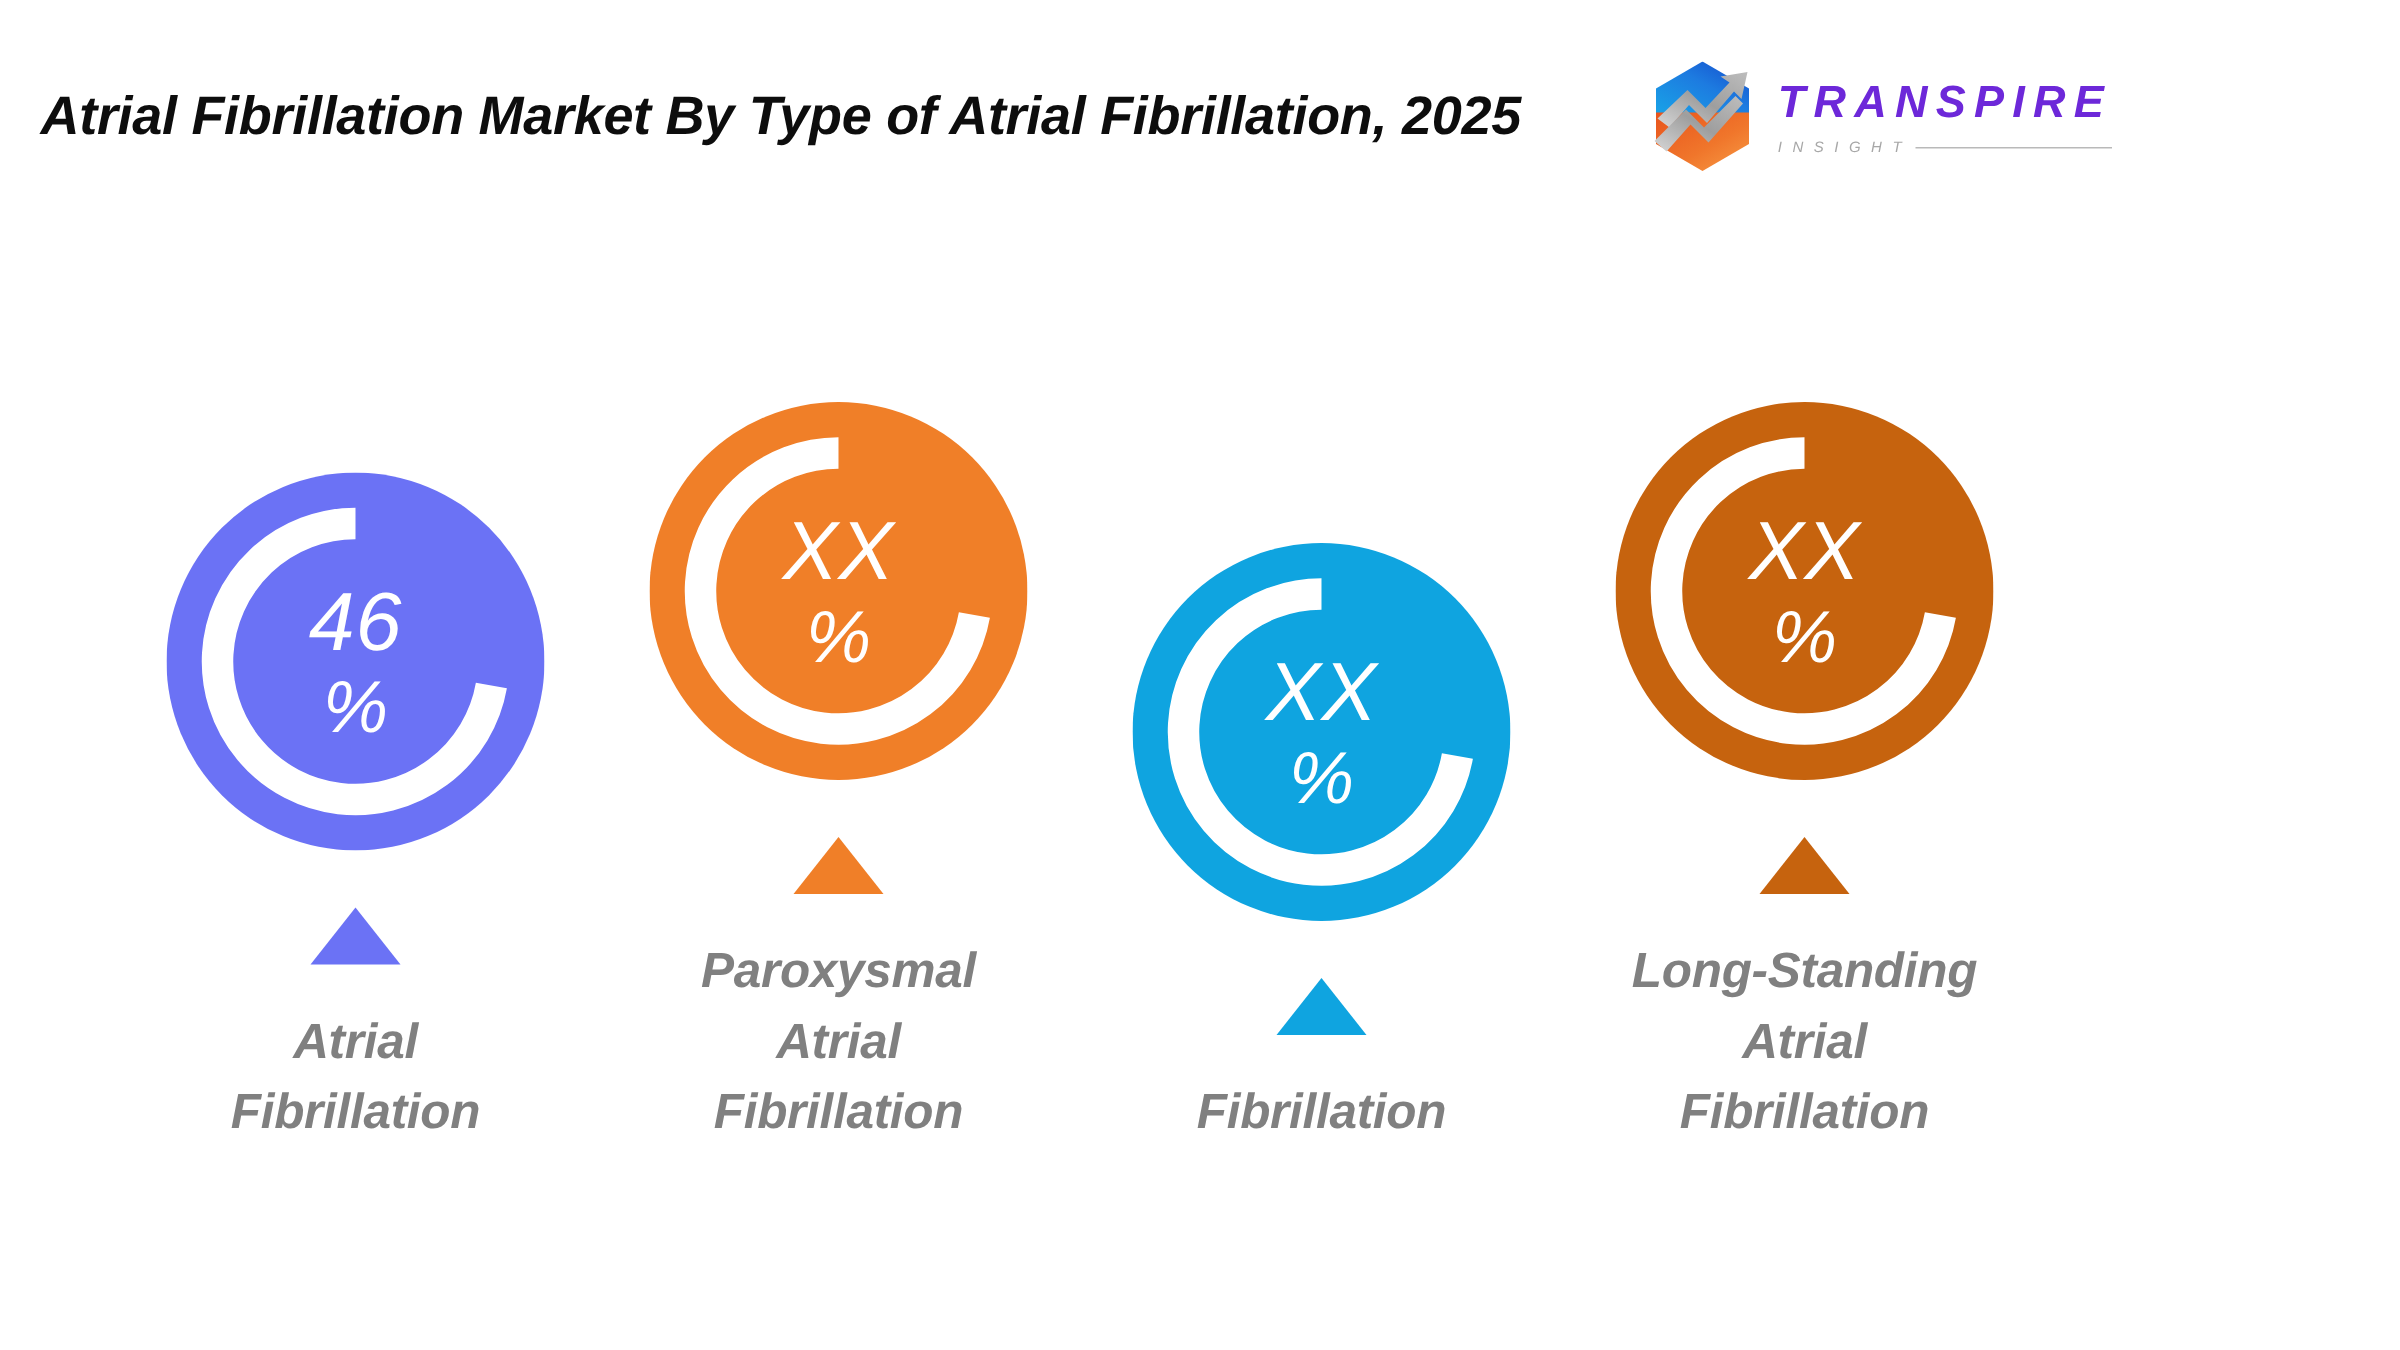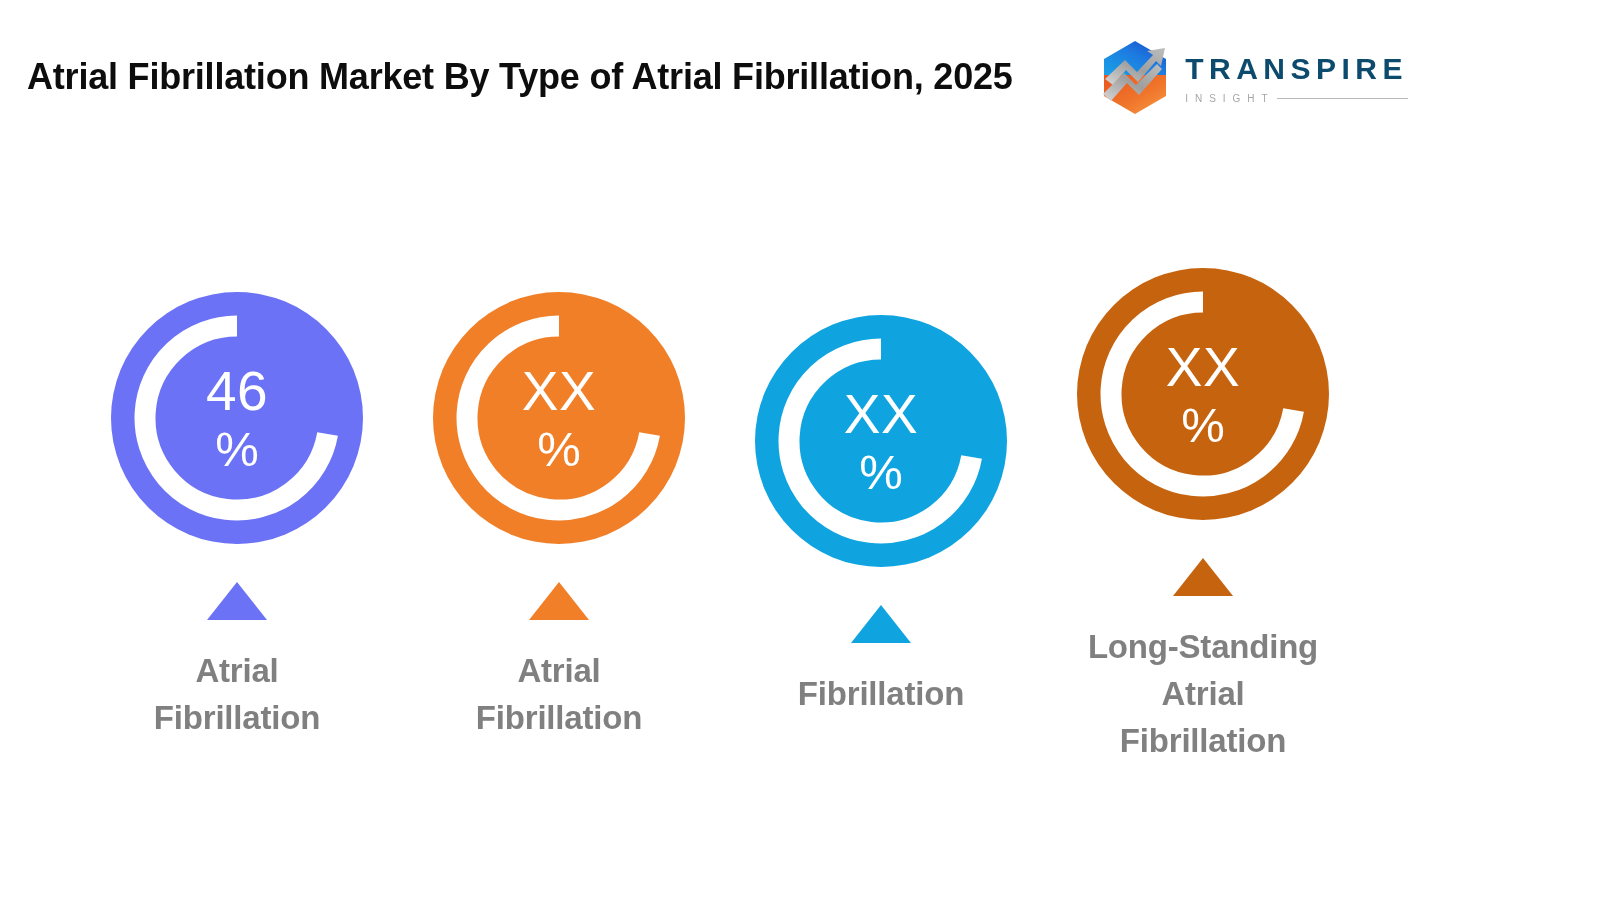--- a/index.html
+++ b/index.html
@@ -11,20 +11,21 @@
   body {
     font-family: "Liberation Sans", sans-serif;
     -webkit-font-smoothing: antialiased;
   }
   #page {
     position: relative;
     width: 1460px;
     height: 900px;
     background: #ffffff;
     overflow: hidden;
+    font-style: italic;
   }
 
   
   .page-title {
     position: absolute;
     left: 27px;
     top: 55px;
     font-size: 36px;
     font-weight: bold;
     color: #0d0d0d;
@@ -50,21 +51,21 @@
   }
   .brand-words {
     display: flex;
     flex-direction: column;
     justify-content: center;
     padding-top: 2px;
   }
   .brand-name {
     font-size: 30px;
     font-weight: bold;
-    color: #0c4a6e;
+    color: #6d28d9;
     letter-spacing: 5.5px;
     line-height: 34px;
   }
   .brand-sub-row {
     display: flex;
     align-items: center;
     margin-top: 5px;
   }
   .brand-sub {
     font-size: 10px;
@@ -83,21 +84,21 @@
     min-width: 46px;
   }
 
   
   .cards {
     position: absolute;
     left: 0;
     top: 268px;
     width: 1600px;
     display: flex;
-    align-items: center;
+    align-items: flex-end;
     justify-content: flex-start;
     padding-left: 76px;
     box-sizing: border-box;
   }
   .card {
     width: 322px;
     flex: 0 0 322px;
     display: flex;
     flex-direction: column;
     align-items: center;
@@ -233,20 +234,21 @@
           <circle cx="126" cy="126" r="126" fill="#F07F28"></circle>
           <path d="M 126 34 A 92 92 0 1 0 216.6 142.0" fill="none" stroke="#ffffff" stroke-width="21" stroke-linecap="butt"></path>
         </svg>
         <div class="donut-label">
           <div class="donut-value">XX</div>
           <div class="donut-pct">%</div>
         </div>
       </div>
       <div class="pointer" style="border-bottom-color:#F07F28;"></div>
       <div class="card-caption">
+        <div>Paroxysmal</div>
         <div>Atrial</div>
         <div>Fibrillation</div>
       </div>
     </div>
 
     <div class="card">
       <div class="donut-wrap">
         <svg class="donut-svg" viewBox="0 0 252 252">
           <circle cx="126" cy="126" r="126" fill="#0FA4E0"></circle>
           <path d="M 126 34 A 92 92 0 1 0 216.6 142.0" fill="none" stroke="#ffffff" stroke-width="21" stroke-linecap="butt"></path>

